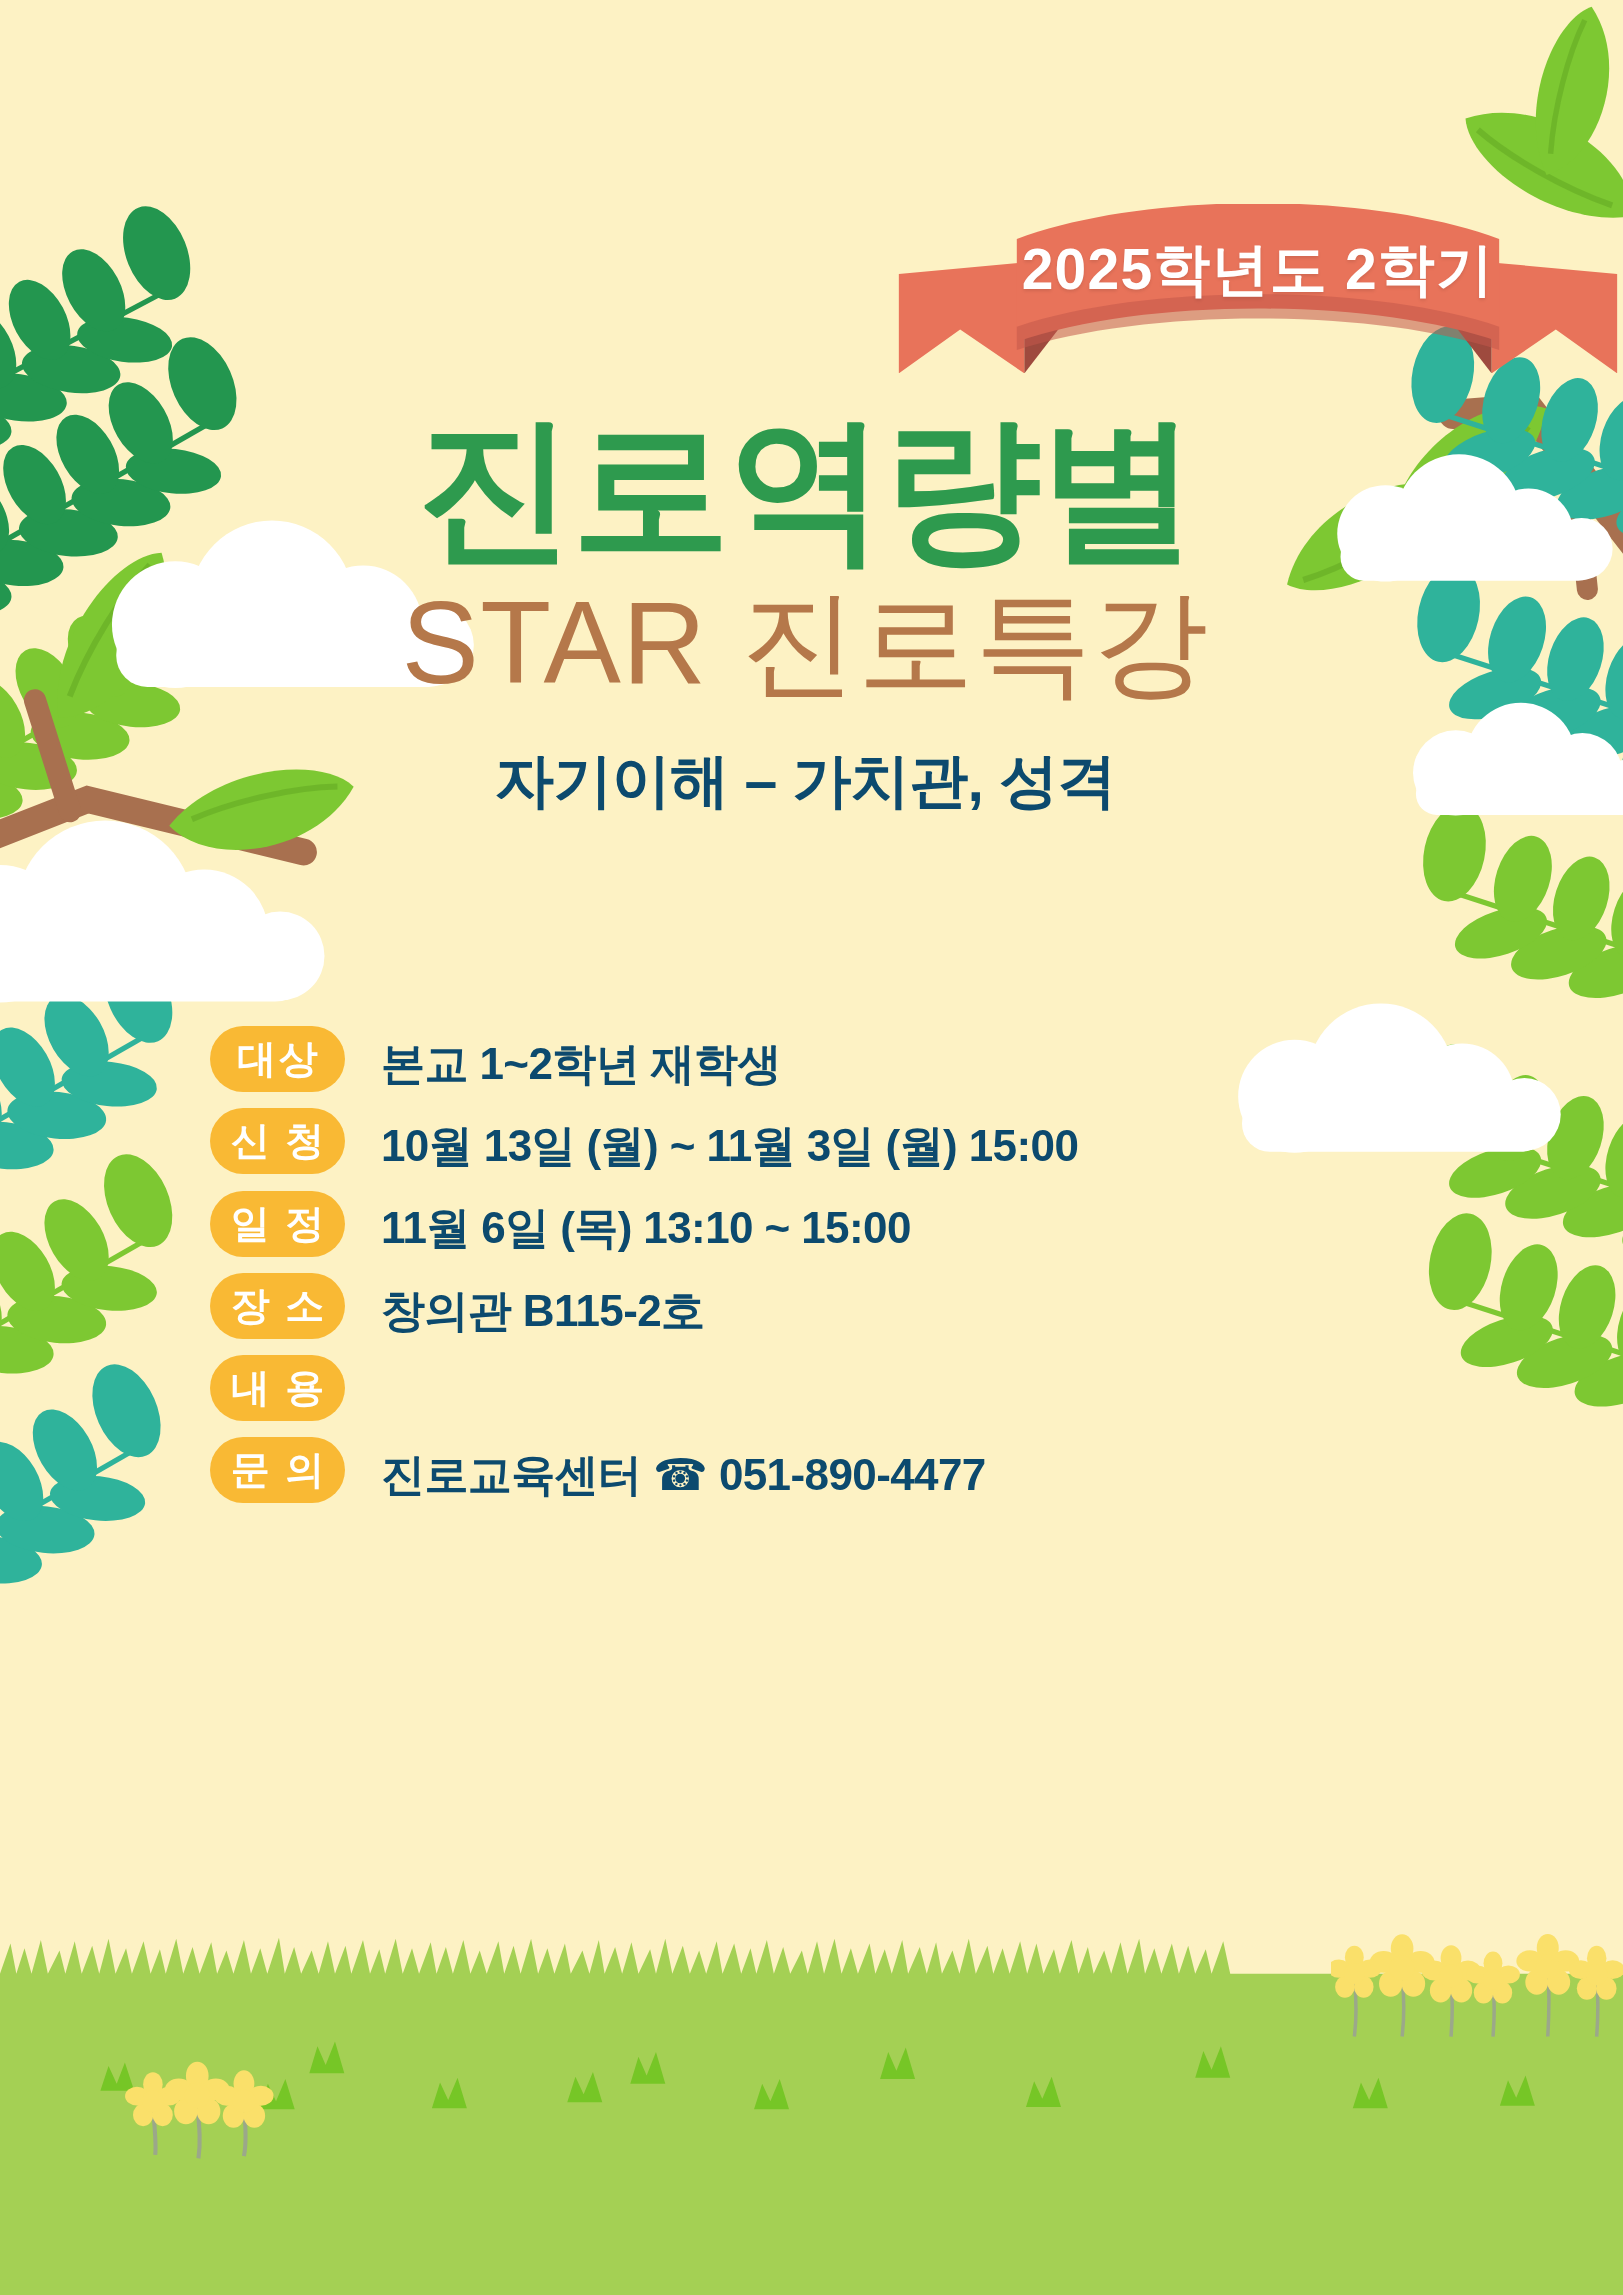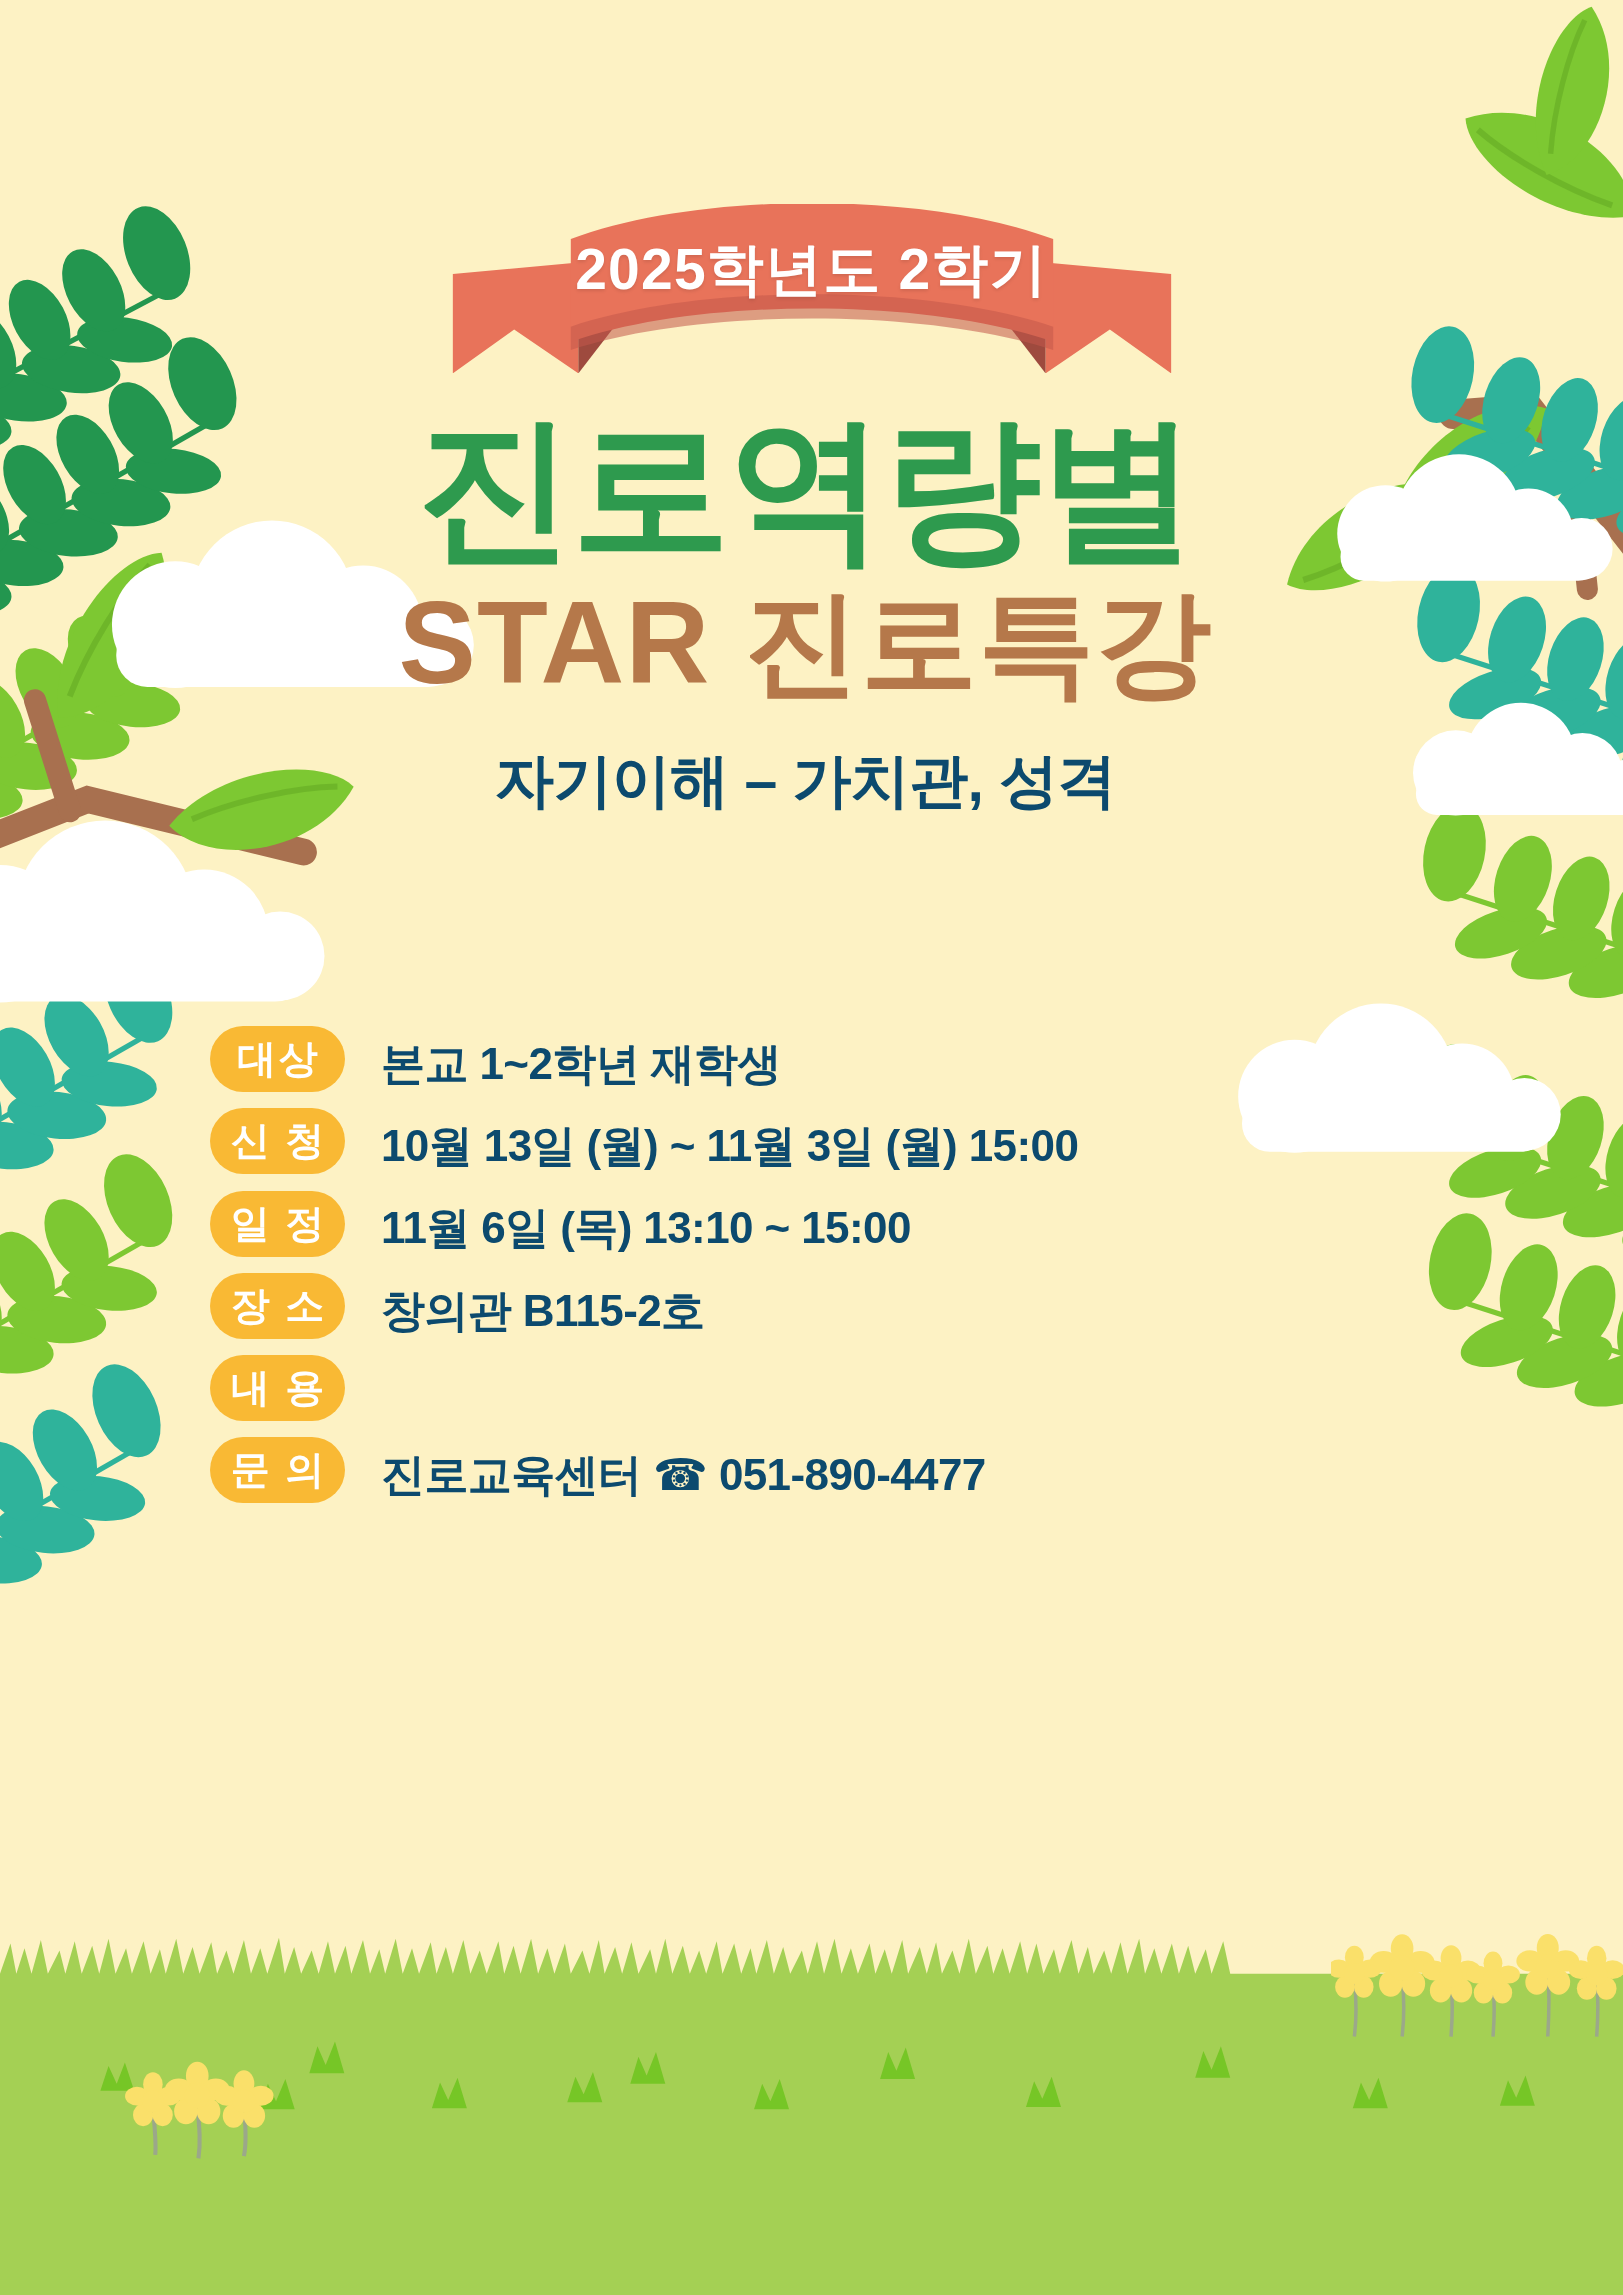--- a/index.html
+++ b/index.html
@@ -15,21 +15,21 @@
   }
 
   
   .deco { position:absolute; pointer-events:none; }
   #deco-layer { position:absolute; inset:0; z-index:1; }
 
   
   #ribbon-wrap {
     position:absolute; top:204px; left:0; right:0;
     height:175px; z-index:3;
-    display:flex; justify-content:center;
+    display:flex; justify-content:flex-end;
   }
   #ribbon { position:relative; width:730px; height:169px; }
   #ribbon svg { position:absolute; inset:0; }
   #ribbon-text {
     position:absolute; top:0; left:0; width:100%; height:100%;
     display:flex; align-items:flex-start; justify-content:center;
     padding-top:28px;
     color:#ffffff;
     font-size:57px;
     font-weight:bold;
@@ -47,21 +47,21 @@
     color:#2E9A4E;
     font-size:158px;
     font-weight:bold;
     line-height:1.0;
     letter-spacing:-2.3px;
     white-space:nowrap;
   }
   #title-sub {
     color:#B5784A;
     font-size:116px;
-    font-weight:bold;
+    font-weight:normal;
     line-height:1.18;
     letter-spacing:1.2px;
     white-space:nowrap;
     margin-top:8.2px;
   }
   #title-theme {
     color:#0c4a6e;
     font-size:59px;
     font-weight:bold;
     line-height:1.2;

